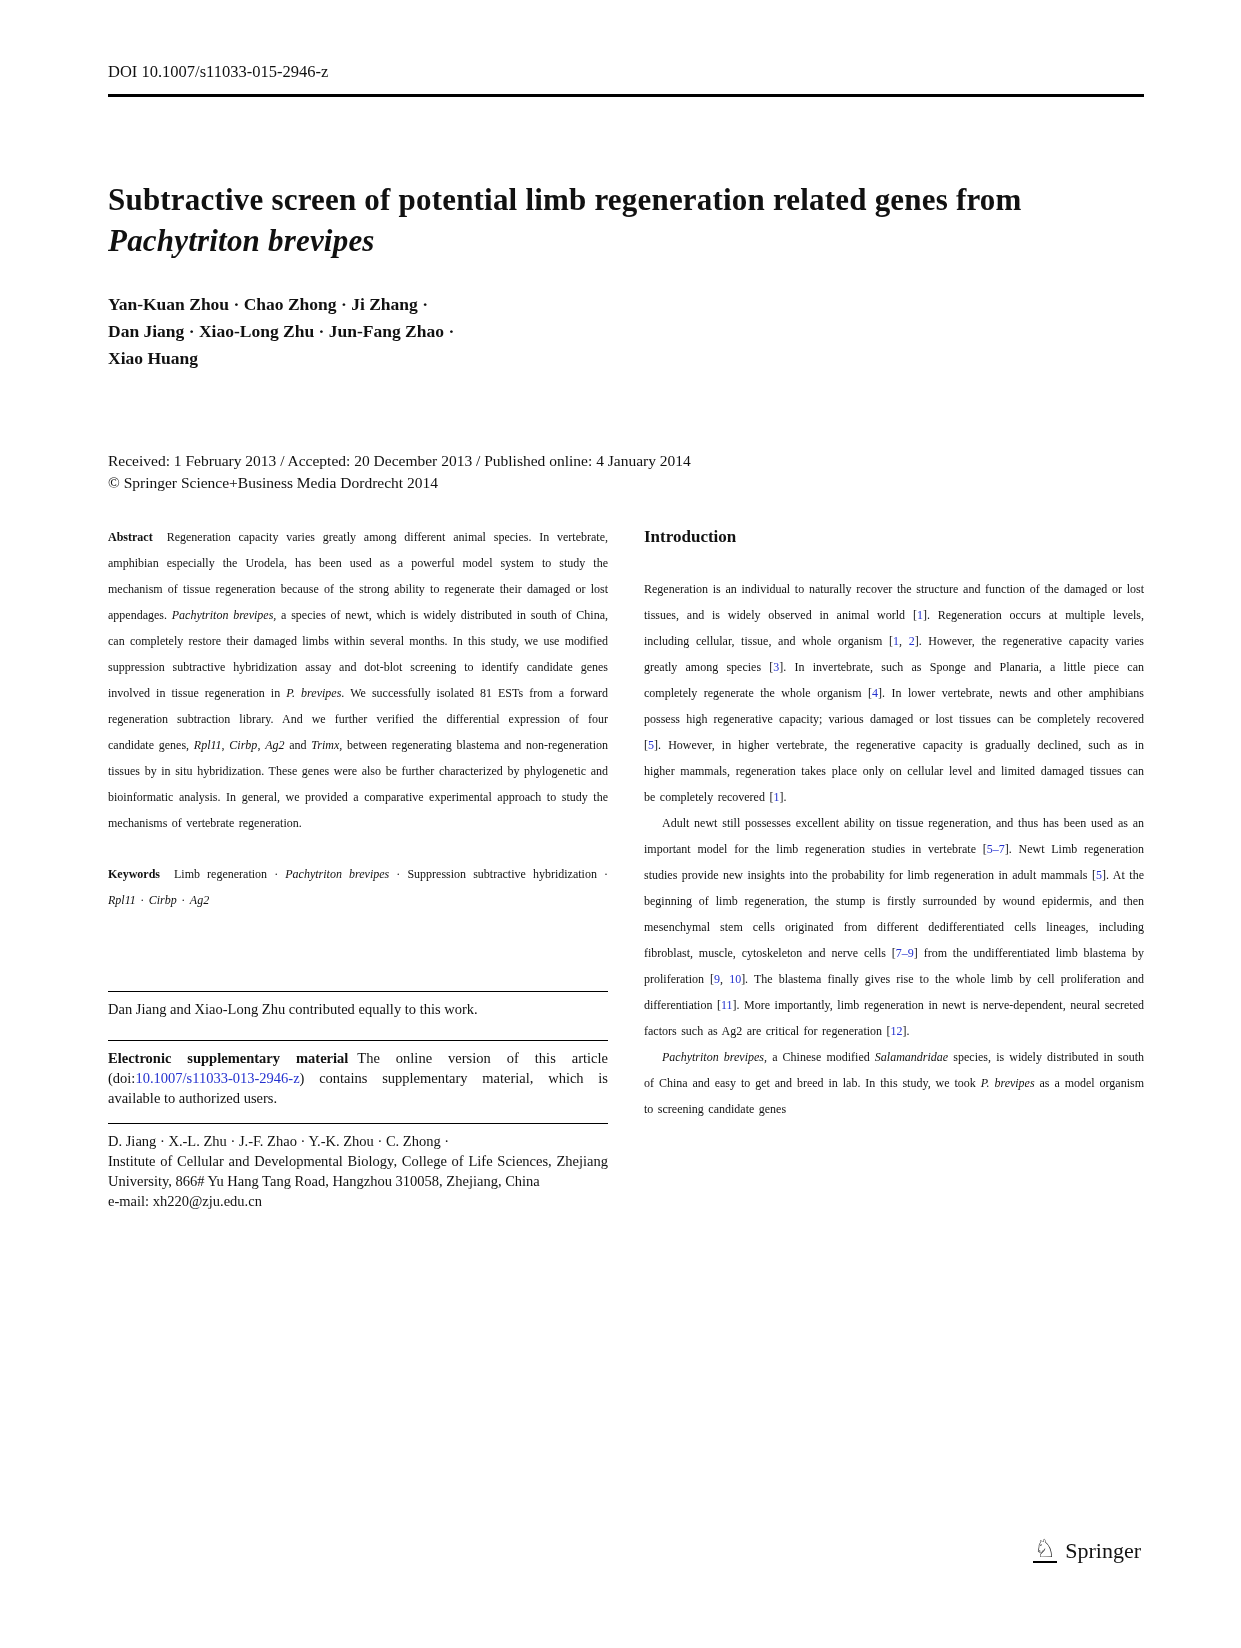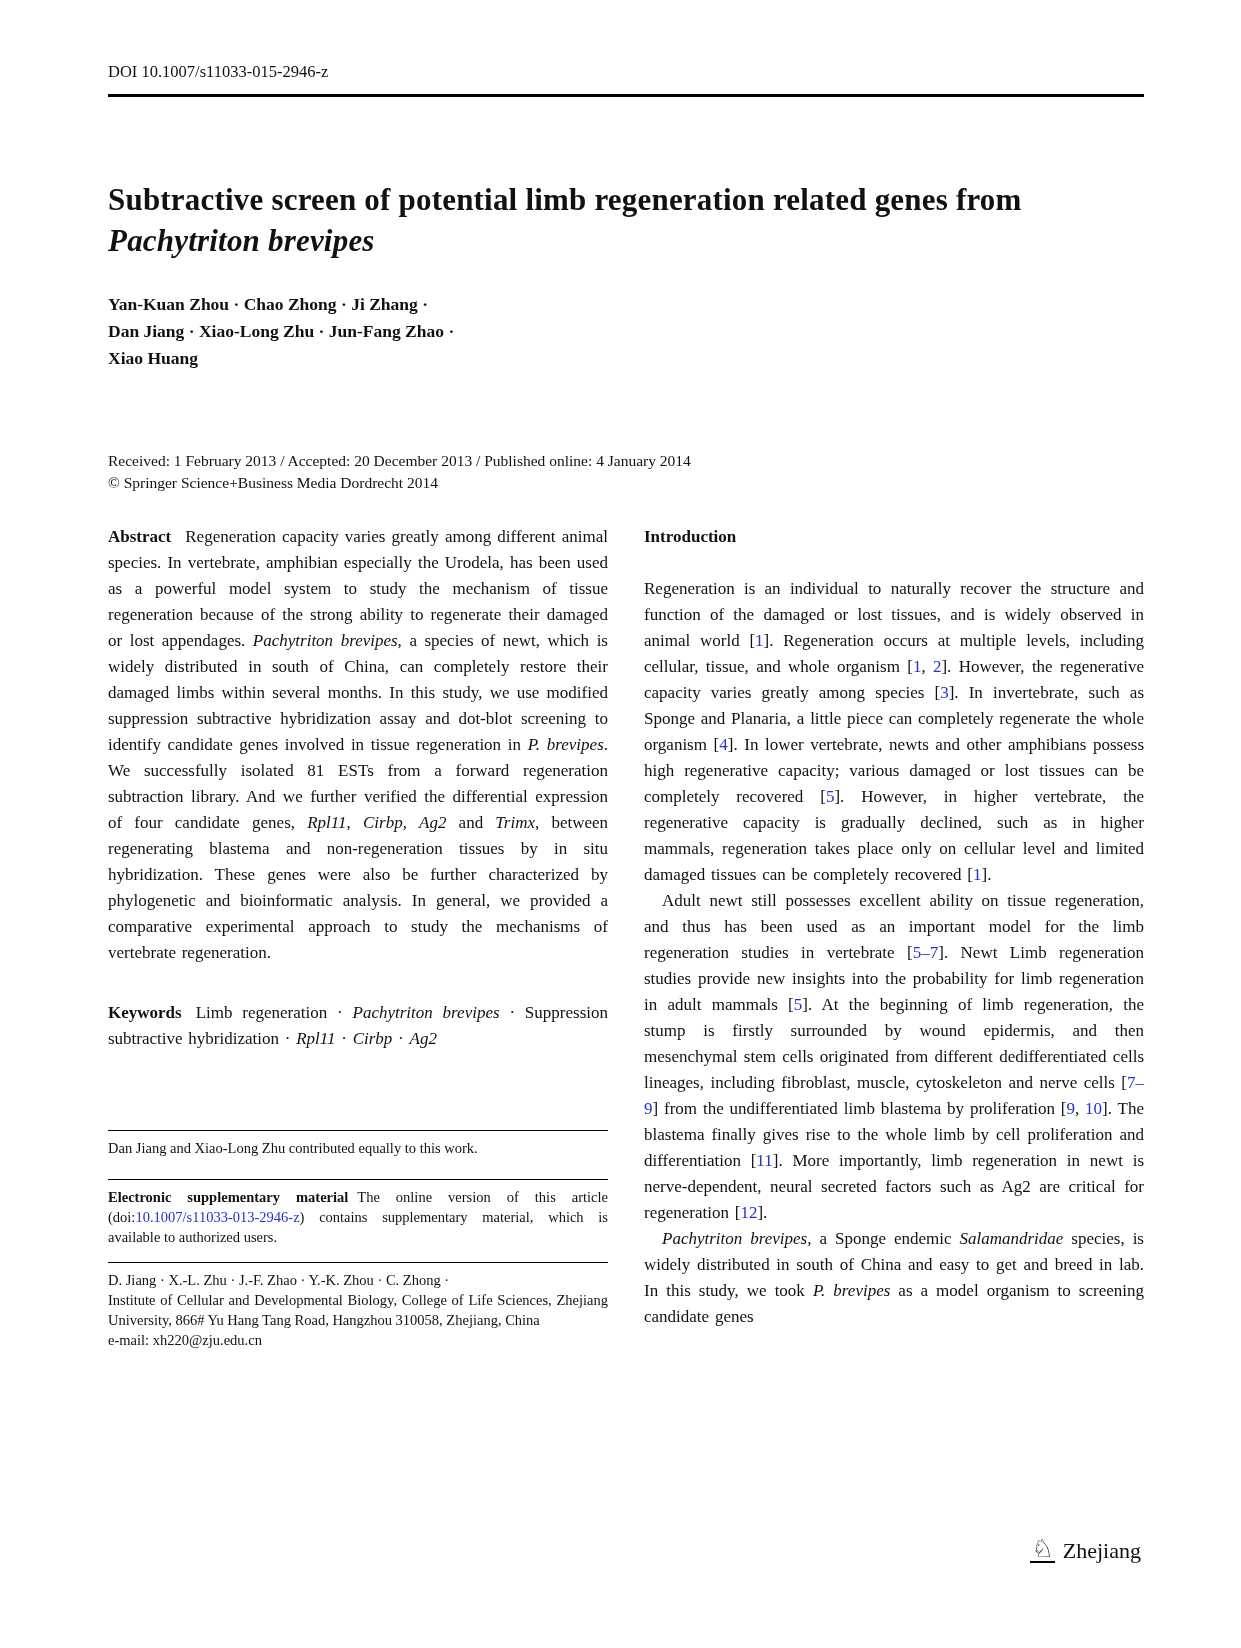--- a/index.html
+++ b/index.html
@@ -15,27 +15,27 @@
   .head-rule { height: 3px; background: #000; margin-top: 10px; }
 
   .paper-title { margin-top: 82px; font-size: 31px; font-weight: bold; line-height: 41px; letter-spacing: 0.2px; }
   .authors { margin-top: 30px; font-size: 17.5px; font-weight: bold; line-height: 27px; }
 
   .pubmeta { margin-top: 78px; font-size: 15.5px; line-height: 22px; }
 
   .columns { margin-top: 30px; display: flex; gap: 36px; }
   .col { width: 500px; }
 
-  .body-par { font-size: 17px; line-height: 26px; text-align: justify; word-spacing: 1.5px; }
+  .body-par { font-size: 12px; line-height: 26px; text-align: justify; word-spacing: 1.5px; }
   .section-heading { font-size: 17px; font-weight: bold; line-height: 26px; }
   .indent { text-indent: 18px; }
   .col-right .body-par { margin-top: 26px; }
   .col-right .body-par + .body-par { margin-top: 0; }
 
-  .keywords { margin-top: 34px; }
+  .keywords { margin-top: 25px; }
 
   .fn-rule { height: 1px; background: #000; }
   .fn-rule-1 { margin-top: 78px; }
   .fn-rule-2 { margin-top: 14px; }
   .fn-rule-3 { margin-top: 8px; }
   .footnote { font-size: 14.5px; line-height: 20px; text-align: justify; }
   .footnote { padding-top: 7px; padding-bottom: 7px; }
   .fn-addr { padding-bottom: 0; }
   .fn-addr .line { display: block; }
 
@@ -95,22 +95,22 @@
         <span class="line"><span>D. Jiang · X.-L. Zhu · J.-F. Zhao · Y.-K. Zhou · C. Zhong ·</span></span>
         <span class="line"><span>Institute of Cellular and Developmental Biology, College of Life Sciences, Zhejiang University, 866# Yu Hang Tang Road, Hangzhou 310058, Zhejiang, China</span></span>
         <span class="line"><span>e-mail: xh220@zju.edu.cn</span></span>
       </div>
     </div>
 
     <div class="col col-right">
       <h2 class="section-heading">Introduction</h2>
       <p class="body-par"><span>Regeneration is an individual to naturally recover the structure and function of the damaged or lost tissues, and is widely observed in animal world [</span><span class="link">1</span><span>]. Regeneration occurs at multiple levels, including cellular, tissue, and whole organism [</span><span class="link">1</span><span>, </span><span class="link">2</span><span>]. However, the regenerative capacity varies greatly among species [</span><span class="link">3</span><span>]. In invertebrate, such as Sponge and Planaria, a little piece can completely regenerate the whole organism [</span><span class="link">4</span><span>]. In lower vertebrate, newts and other amphibians possess high regenerative capacity; various damaged or lost tissues can be completely recovered [</span><span class="link">5</span><span>]. However, in higher vertebrate, the regenerative capacity is gradually declined, such as in higher mammals, regeneration takes place only on cellular level and limited damaged tissues can be completely recovered [</span><span class="link">1</span><span>].</span></p>
       <p class="body-par indent"><span>Adult newt still possesses excellent ability on tissue regeneration, and thus has been used as an important model for the limb regeneration studies in vertebrate [</span><span class="link">5–7</span><span>]. Newt Limb regeneration studies provide new insights into the probability for limb regeneration in adult mammals [</span><span class="link">5</span><span>]. At the beginning of limb regeneration, the stump is firstly surrounded by wound epidermis, and then mesenchymal stem cells originated from different dedifferentiated cells lineages, including fibroblast, muscle, cytoskeleton and nerve cells [</span><span class="link">7–9</span><span>] from the undifferentiated limb blastema by proliferation [</span><span class="link">9</span><span>, </span><span class="link">10</span><span>]. The blastema finally gives rise to the whole limb by cell proliferation and differentiation [</span><span class="link">11</span><span>]. More importantly, limb regeneration in newt is nerve-dependent, neural secreted factors such as Ag2 are critical for regeneration [</span><span class="link">12</span><span>].</span></p>
-      <p class="body-par indent"><span class="i">Pachytriton brevipes,</span><span> a Sponge endemic </span><span class="i">Salamandridae</span><span> species, is widely distributed in south of China and easy to get and breed in lab. In this study, we took </span><span class="i">P. brevipes</span><span> as a model organism to screening candidate genes</span></p>
+      <p class="body-par indent"><span class="i">Pachytriton brevipes,</span><span> a Chinese modified </span><span class="i">Salamandridae</span><span> species, is widely distributed in south of China and easy to get and breed in lab. In this study, we took </span><span class="i">P. brevipes</span><span> as a model organism to screening candidate genes</span></p>
     </div>
 
   </div>
 </div>
 
 <div class="springer-footer">
   <span class="springer-knight">♘</span>
-  <span class="springer-word">Zhejiang</span>
+  <span class="springer-word">Springer</span>
 </div>
 
 </body></html>

